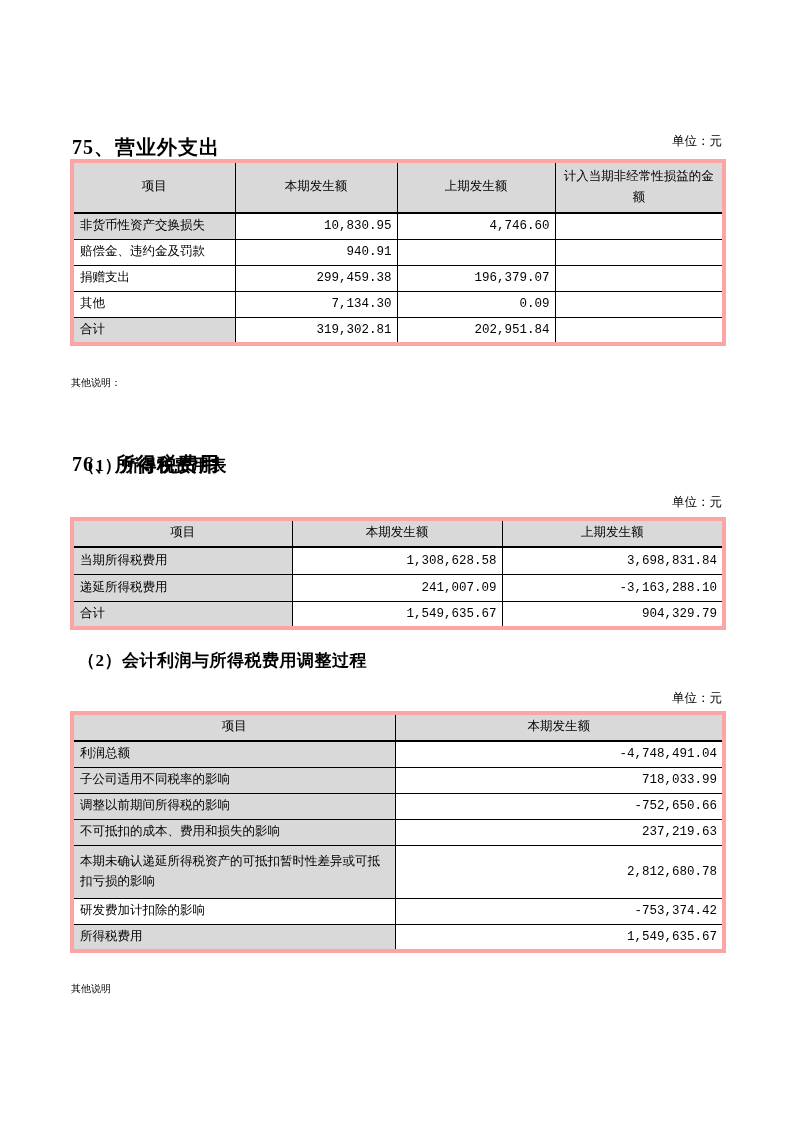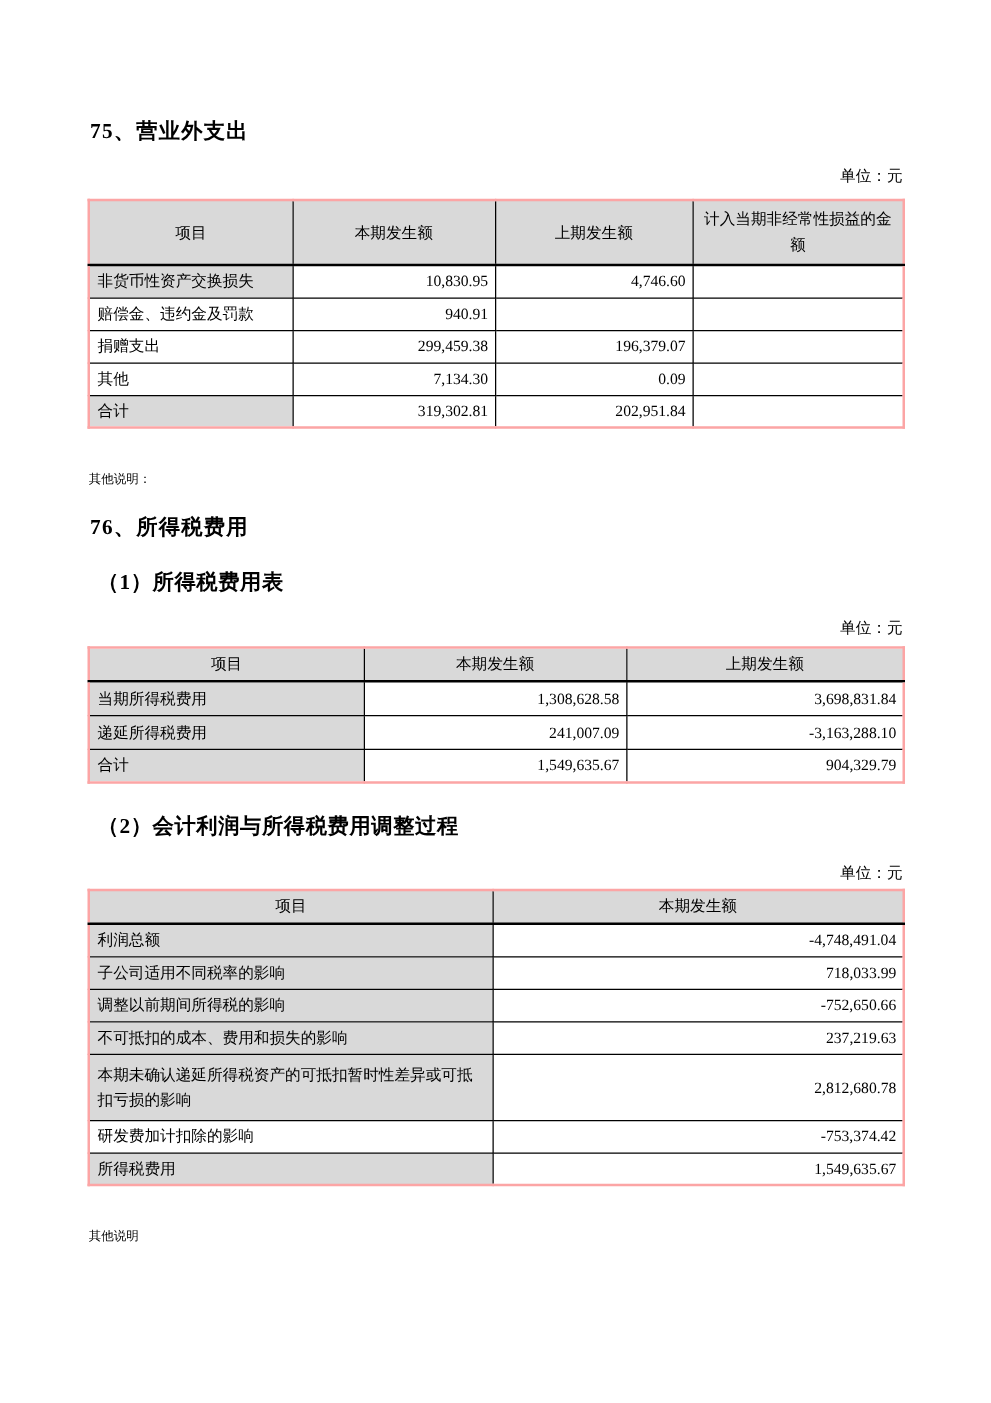--- a/index.html
+++ b/index.html
@@ -7,33 +7,33 @@
   .page {
     position:relative;
     width:793px; height:1122px;
     margin:0 auto;
     background:#ffffff;
     font-family:"Liberation Serif","DejaVu Serif",serif;
     color:#000;
     overflow:hidden;
   }
   .abs { position:absolute; }
-  .sec-title { font-weight:bold; font-size:17px; letter-spacing:1px; }
+  .sec-title { font-weight:bold; font-size:20px; letter-spacing:1px;margin-top:41px; }
   .sub-title { font-weight:bold; font-size:17px; letter-spacing:0.5px; }
   .unit { font-size:12.5px; right:71px; text-align:left; }
   .note { font-size:10px; }
 
   table {
     border-collapse:collapse;
     table-layout:fixed;
     width:652px;
     font-size:12.5px;
   }
   th, td { border:1px solid #000; overflow:hidden; }
-  table { border:2px solid #fca5a5; }
+  table { border:4px solid #fca5a5;font-family:Liberation Mono, monospace; }
   thead tr { border-bottom:2px solid #000; }
   th {
     background:#d9d9d9;
     font-weight:normal;
     text-align:center;
     vertical-align:middle;
     padding:2px 4px;
     line-height:21px;
   }
   td { vertical-align:middle; line-height:20px; }

